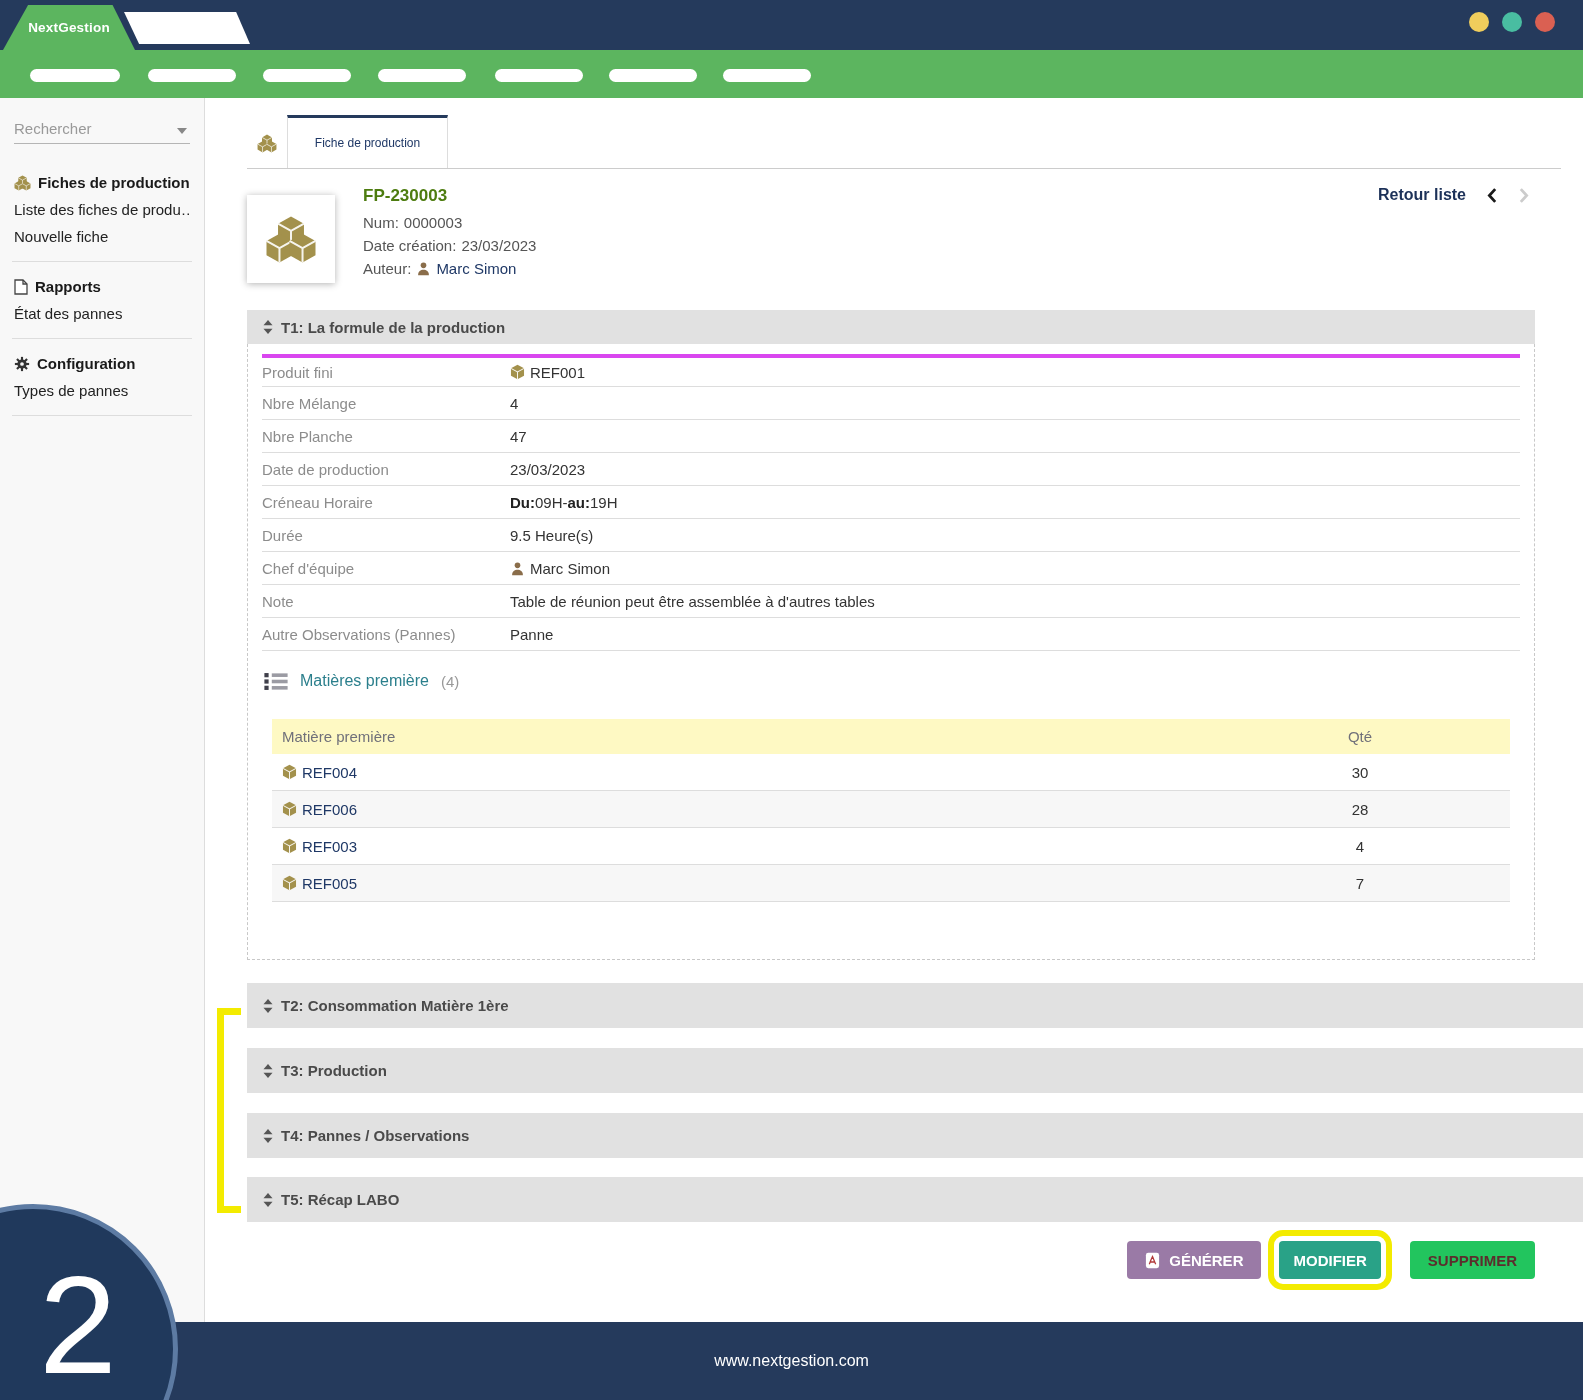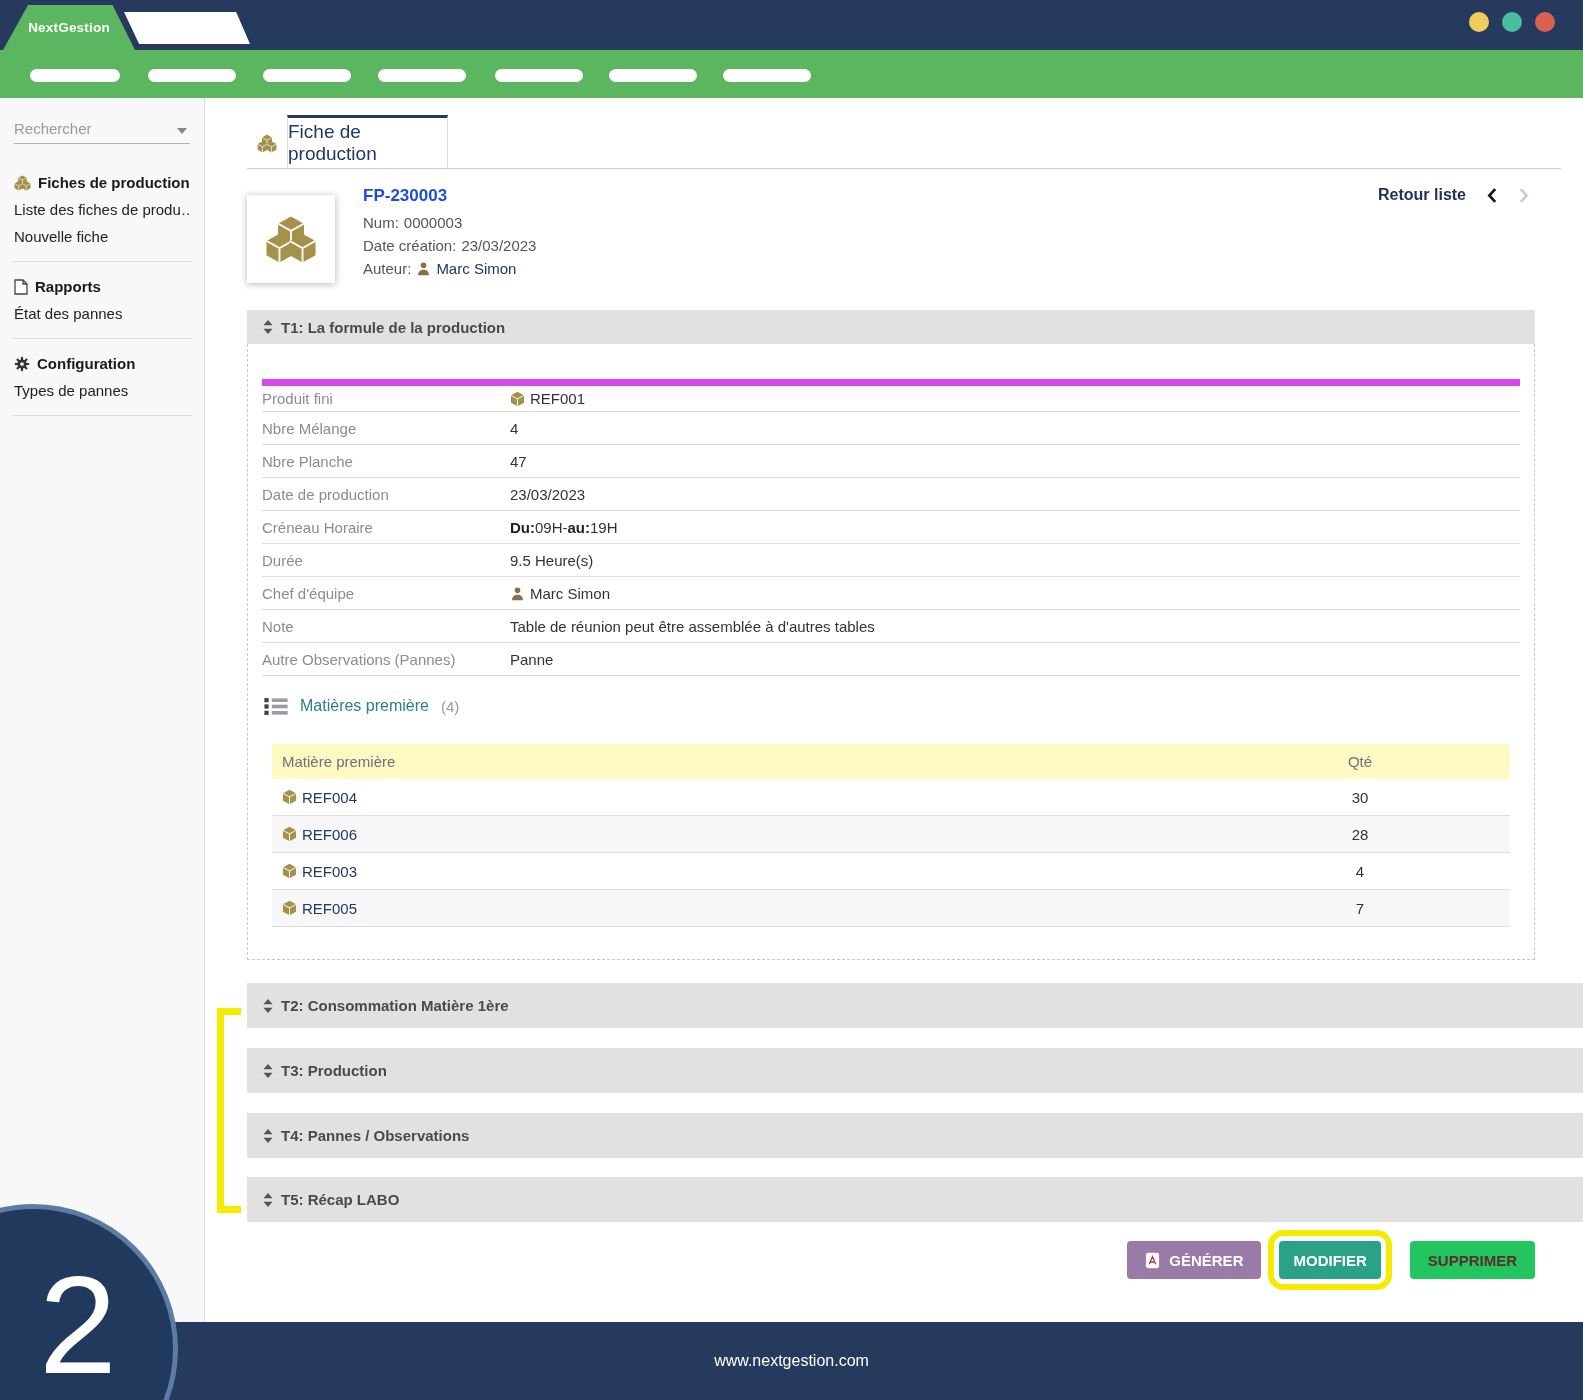--- a/index.html
+++ b/index.html
@@ -25,38 +25,38 @@
   .side-title { display:flex; align-items:center; gap:7px; margin:16px 14px 10px; font-size:15px; font-weight:bold; color:#1a1a1a; }
   .side-item { margin:10px 14px; font-size:15px; color:#222; cursor:pointer; white-space:nowrap; overflow:hidden; }
   .side-div { border-top:1px solid #ddd; margin:16px 12px; }
 
   
   .main { position:absolute; left:205px; top:98px; width:1378px; height:1224px; background:#fff; }
   .tab-sep { position:absolute; left:42px; right:22px; top:70px; border-top:1px solid #ccc; }
   .icon-tab { position:absolute; left:42px; top:20px; width:40px; height:50px; display:flex; align-items:center; justify-content:center; }
   .active-tab { position:absolute; left:82px; top:17px; width:161px; height:53px; background:#fff; border-top:3px solid #253a5c;
     border-left:1px solid #ddd; border-right:1px solid #ddd; display:flex; align-items:center; justify-content:center;
-    font-size:19px; color:#1f3866; z-index:1; }
+    font-size:12px; color:#1f3866; z-index:1; }
 
   .rec-card { position:absolute; left:42px; top:97px; width:88px; height:88px; background:#fff; box-shadow:0 1px 7px rgba(0,0,0,.3);
     display:flex; align-items:center; justify-content:center; }
   .rec-info { position:absolute; left:158px; top:88px; font-size:15px; color:#555; }
-  .rec-title { font-size:17px; font-weight:bold; color:#1d4ed8; margin-bottom:8px; }
+  .rec-title { font-size:17px; font-weight:bold; color:#4d7c0f; margin-bottom:8px; }
   .rec-line { margin-bottom:6px; line-height:17px; display:flex; align-items:center; gap:5px; }
   .link-navy { color:#1f3866; }
   .retour { position:absolute; right:53px; top:88px; display:flex; align-items:center; gap:20px; }
   .retour .lbl { font-size:16px; font-weight:bold; color:#1c3158; cursor:pointer; }
 
   .sec-head { height:34px; background:#e1e1e1; display:flex; align-items:center; gap:8px; padding:0 16px;
     font-size:15px; font-weight:bold; color:#4a4a4a; cursor:pointer; }
   .t1 { position:absolute; left:42px; top:212px; width:1288px; }
   .t1-body { border-left:1px dashed #c8c8c8; border-right:1px dashed #c8c8c8; border-bottom:1px dashed #c8c8c8;
     height:616px; padding:10px 14px 0; }
   .frow { display:flex; align-items:center; height:33px; border-bottom:1px solid #ddd; font-size:15px; }
-  .frow:first-child { border-top:7px solid #d946ef;margin-top:25px; }
+  .frow:first-child { border-top:4px solid #d946ef; }
   .frow .fl { width:248px; color:#8c8c8c; }
   .frow .fv { color:#333; display:flex; align-items:center; gap:5px; }
   .frow .fv b { color:#222; }
 
   .mat-head { display:flex; align-items:center; gap:12px; margin:14px 0 0 2px; height:32px; }
   .mat-title { font-size:16px; color:#2b7f8c; cursor:pointer; }
   .mat-count { font-size:15px; color:#999; }
   .mtable { margin:22px 10px 0 10px; }
   .mt-head { display:flex; height:35px; background:#fef9c3; align-items:center; font-size:15px; color:#70707a; }
   .mt-row { display:flex; height:37px; align-items:center; border-bottom:1px solid #ddd; font-size:15px; }

